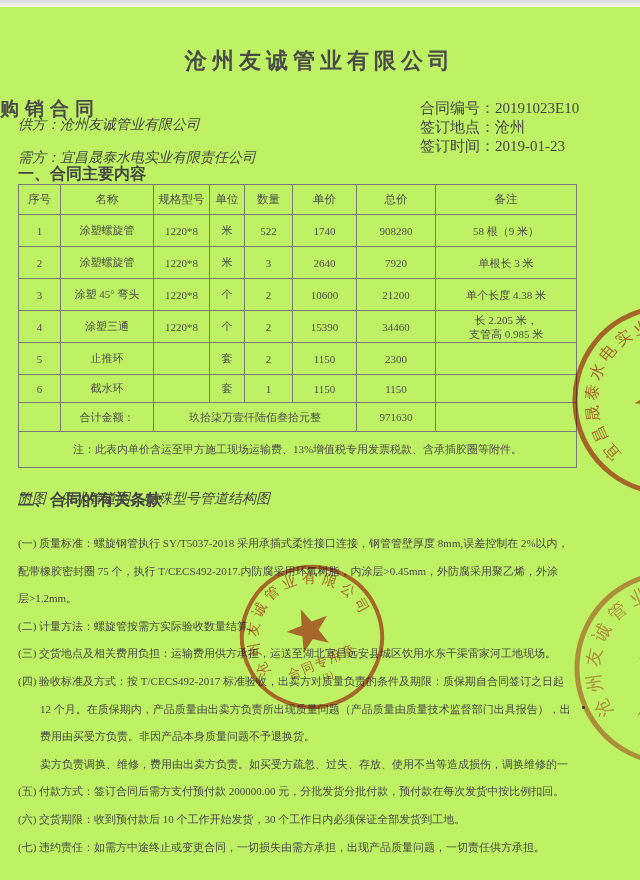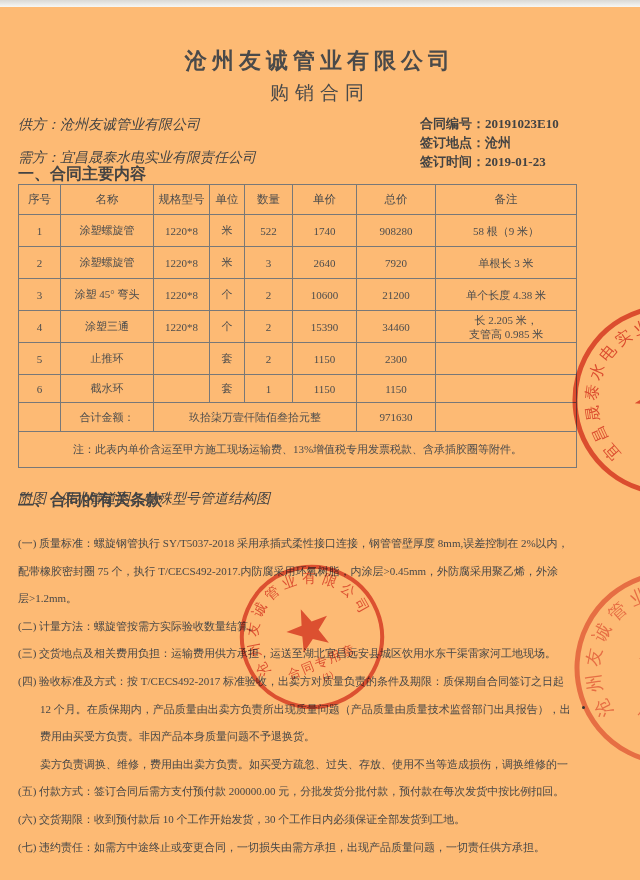--- a/index.html
+++ b/index.html
@@ -1,28 +1,28 @@
 <!DOCTYPE html>
 <html><head>
 <meta charset="utf-8">
 <style>
   html,body{margin:0;padding:0;}
   body{width:640px;height:880px;overflow:hidden;background:#e9e9e7;}
-  .page{position:relative;width:640px;height:880px;background:#fdba74;
+  .page{position:relative;width:640px;height:880px;background:#bef264;
         font-family:"Liberation Serif","DejaVu Serif",serif;color:#434343;overflow:hidden;}
   .scan-edge{position:absolute;top:0;left:0;width:100%;height:7px;
         background:linear-gradient(#d9d9d6,#f7f7f5);}
   .title{position:absolute;top:46px;left:0;width:100%;text-align:center;
         font-size:22px;font-weight:bold;letter-spacing:5px;color:#4a4a4a;}
-  .subtitle{position:absolute;top:80px;left:0;width:100%;text-align:center;
-        font-size:19px;font-weight:normal;letter-spacing:6px;color:#4a4a4a;}
+  .subtitle{position:absolute;top:96px;left:0;width:100%;text-align:left;
+        font-size:19px;font-weight:bold;letter-spacing:6px;color:#4a4a4a;}
   .line{position:absolute;font-size:14px;white-space:nowrap;font-style:italic;}
   .party-supplier{top:116px;left:18px;}
   .party-buyer{top:149px;left:18px;}
-  .meta{position:absolute;top:114px;left:420px;font-size:13px;line-height:19px;font-weight:bold;}
+  .meta{position:absolute;top:99px;left:420px;font-size:15px;line-height:19px;}
   .sec-head{position:absolute;left:18px;font-size:16px;font-weight:bold;white-space:nowrap;}
   .sec1{top:164px;}
   .sec2{top:490px;}
   table.items{position:absolute;top:184px;left:18px;width:559px;border-collapse:collapse;
         table-layout:fixed;font-size:11px;color:#4d4d4d;}
   table.items td,table.items th{border:1px solid #787878;text-align:center;
         vertical-align:middle;font-weight:normal;padding:1px 2px;overflow:hidden;}
   table.items th{font-size:11.5px;}
   tr.hrow{height:30px;} tr.drow{height:32px;} tr.drow6{height:28px;}
   tr.trow{height:29px;padding-left:26px;} tr.nrow{height:36px;}

